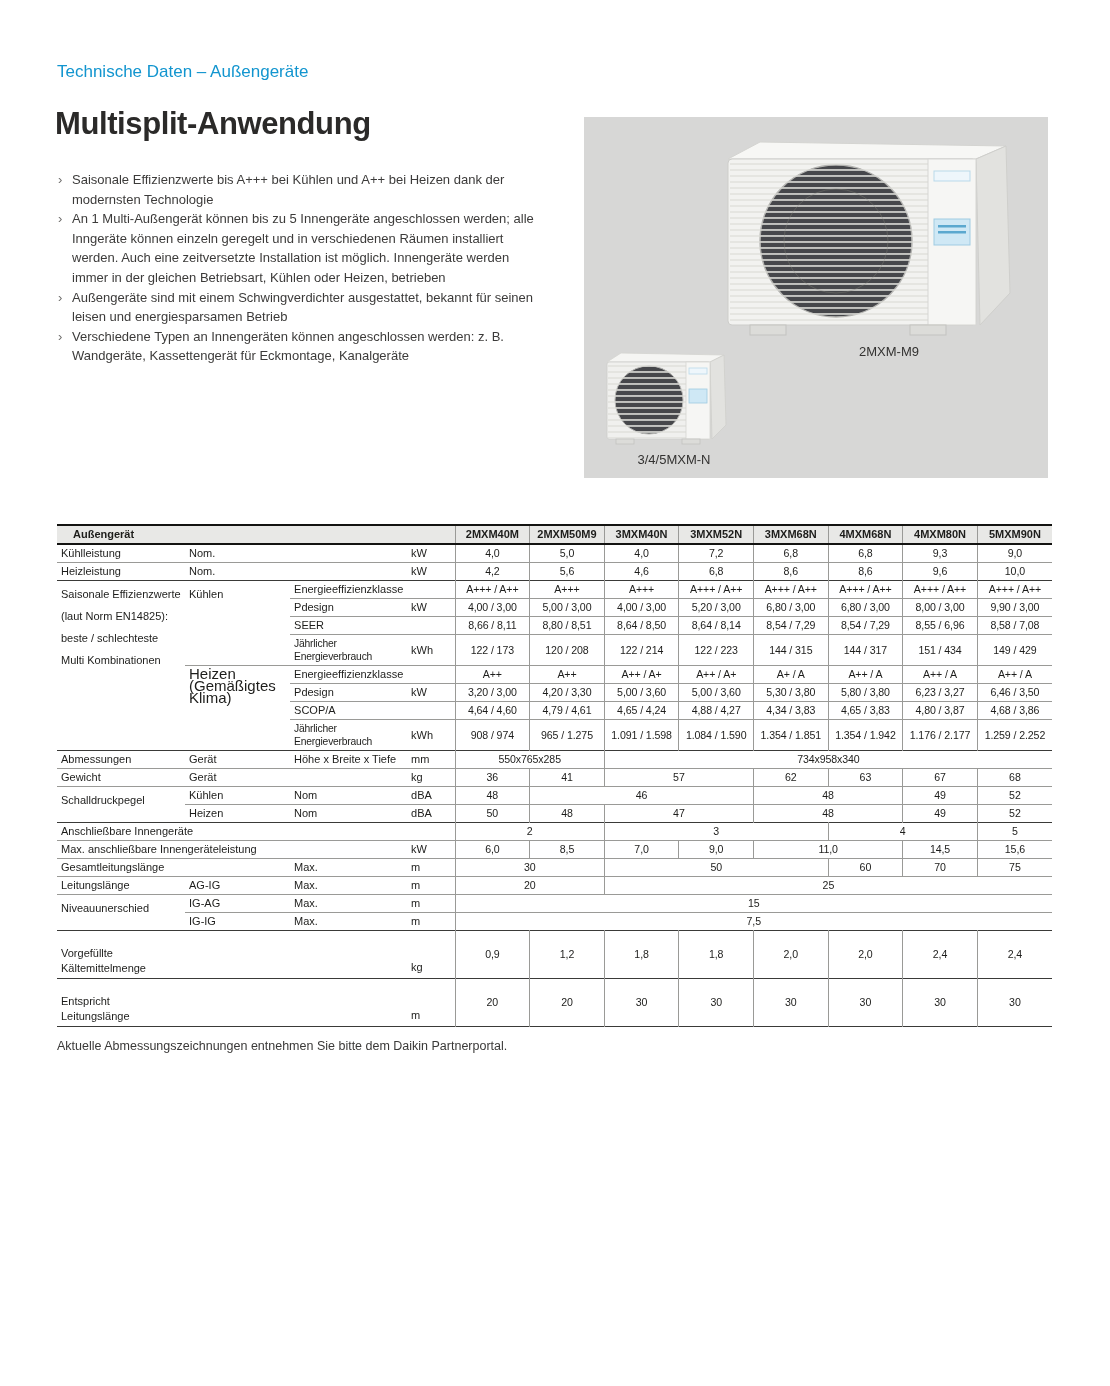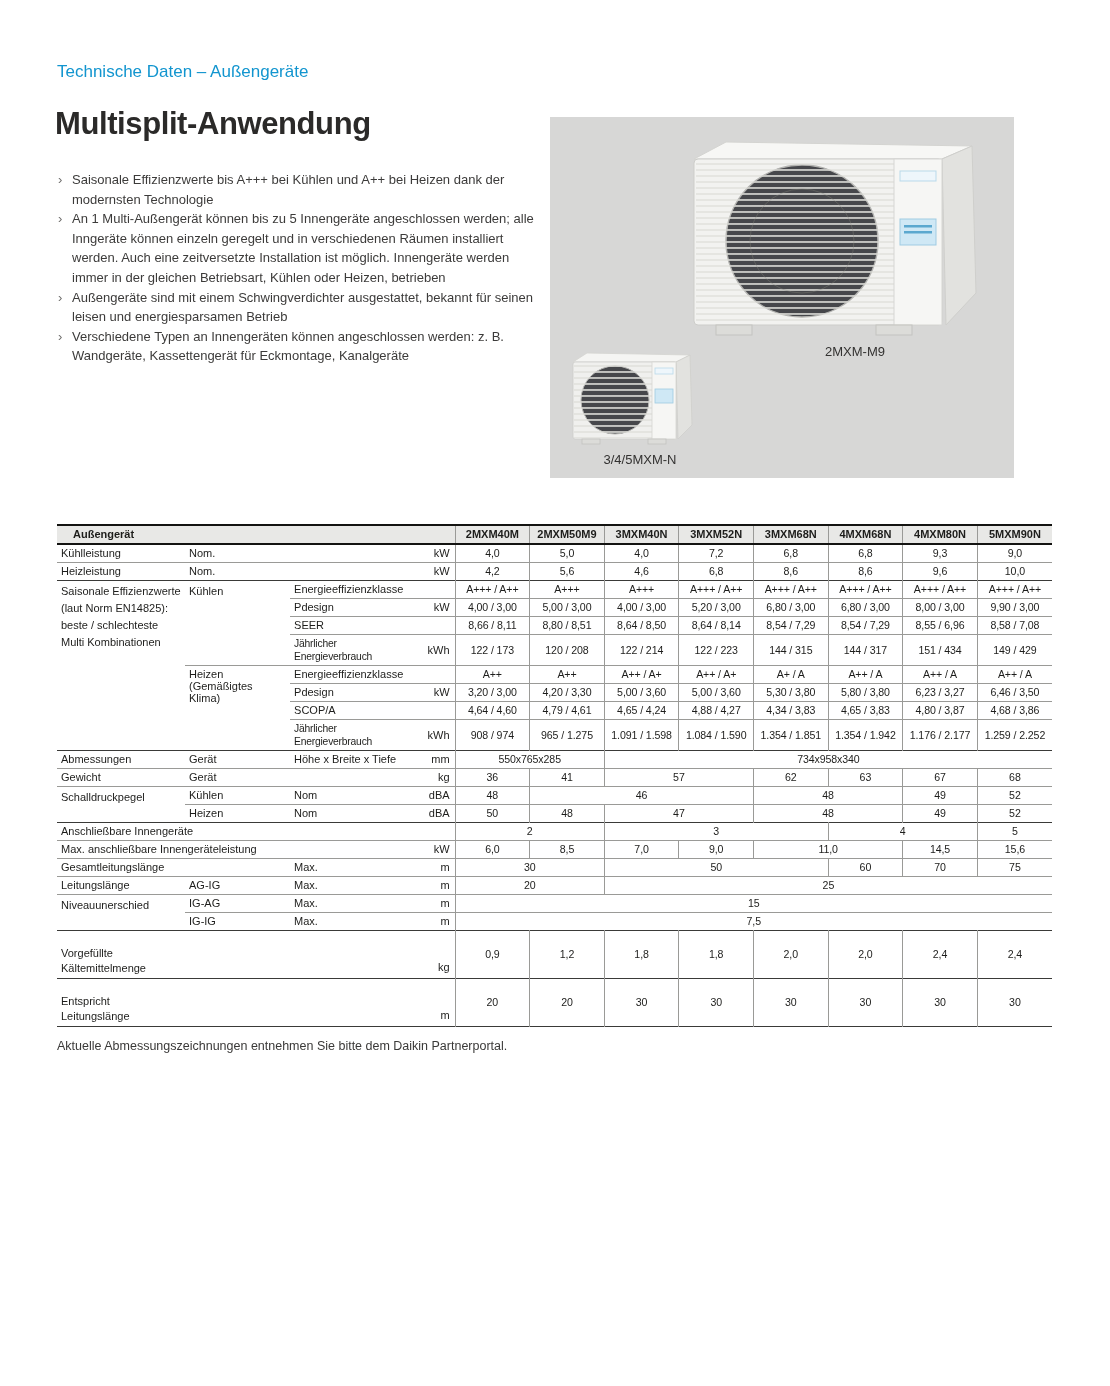--- a/index.html
+++ b/index.html
@@ -16,42 +16,42 @@
   body{font-family:"Liberation Sans","DejaVu Sans",sans-serif;color:var(--body);}
   .page{position:relative;width:1110px;height:1264px;background:#fff;overflow:hidden;}
 
   .eyebrow{position:absolute;left:57px;top:62px;font-size:17px;color:var(--accent);}
   .title{position:absolute;left:55px;top:106px;font-size:31px;font-weight:bold;color:var(--ink);letter-spacing:-0.4px;}
 
   ul.features{position:absolute;left:57px;top:170px;width:482px;list-style:none;}
   ul.features li{position:relative;padding-left:15px;font-size:13px;line-height:19.6px;color:var(--body);}
   ul.features li::before{content:"\203A";position:absolute;left:1px;top:0;color:#6e6d6b;}
 
-  .img-panel{position:absolute;left:550px;top:117px;width:464px;height:361px;background:var(--img-bg);padding-left:40px;}
+  .img-panel{position:absolute;left:584px;top:117px;width:464px;height:361px;background:var(--img-bg);padding-left:40px;}
   .unit-large{position:absolute;left:130px;top:18px;}
   .unit-small{position:absolute;left:18px;top:232px;}
   .img-label{position:absolute;font-size:13px;color:#333231;}
   .img-label.large{left:220px;top:227px;width:170px;text-align:center;}
   .img-label.small{left:30px;top:335px;width:120px;text-align:center;}
 
   .table-block{position:absolute;left:57px;top:524px;width:995px;}
   table.spec{border-collapse:collapse;table-layout:fixed;width:995px;font-size:11px;color:#1d1d1b;border-bottom:1px solid var(--grid-dark);}
   col.c-a{width:128px;} col.c-b{width:105px;} col.c-c{width:117px;} col.c-u{width:48px;} col.c-d{width:74.6px;}
   td,th{padding:2px 4px;height:13px;line-height:13px;vertical-align:middle;overflow:hidden;}
   tbody tr{border-top:1px solid var(--grid);}
   tbody tr.major{border-top:1px solid var(--grid-dark);}
   thead tr{background:var(--hdr-bg);border-top:2px solid #131311;border-bottom:2px solid #131311;}
   th{font-weight:bold;font-size:11px;height:16px;}
   th.corner{text-align:left;padding-left:16px;}
   th.model{text-align:center;border-left:1px solid var(--grid);}
   td.la,td.lb,td.lc{text-align:left;}
-  td.top{vertical-align:top;padding-top:2px;line-height:17px;}
-  td.sm{font-size:11px;line-height:12px;margin-top:20px;}
+  td.top{vertical-align:top;padding-top:2px;line-height:22px;}
+  td.sm{font-size:15px;line-height:12px;margin-top:20px;}
   td.cond{font-size:10.3px;letter-spacing:-0.2px;}
-  td.un{text-align:right;padding-right:5px;}
+  td.un{padding-right:5px;}
   td.d{text-align:center;border-left:1px solid var(--grid);font-size:10.6px;letter-spacing:-0.1px;}
   tr.tall td{height:42px;}
   tr.tall td.un{vertical-align:bottom;padding-bottom:4px;}
   td.pre{white-space:pre-line;vertical-align:top;padding-top:15px;line-height:15px;}
   .footnote{margin-top:12px;font-size:12.5px;color:#3a3938;}
 </style>
 </head>
 <body>
 
 <div class="page">

